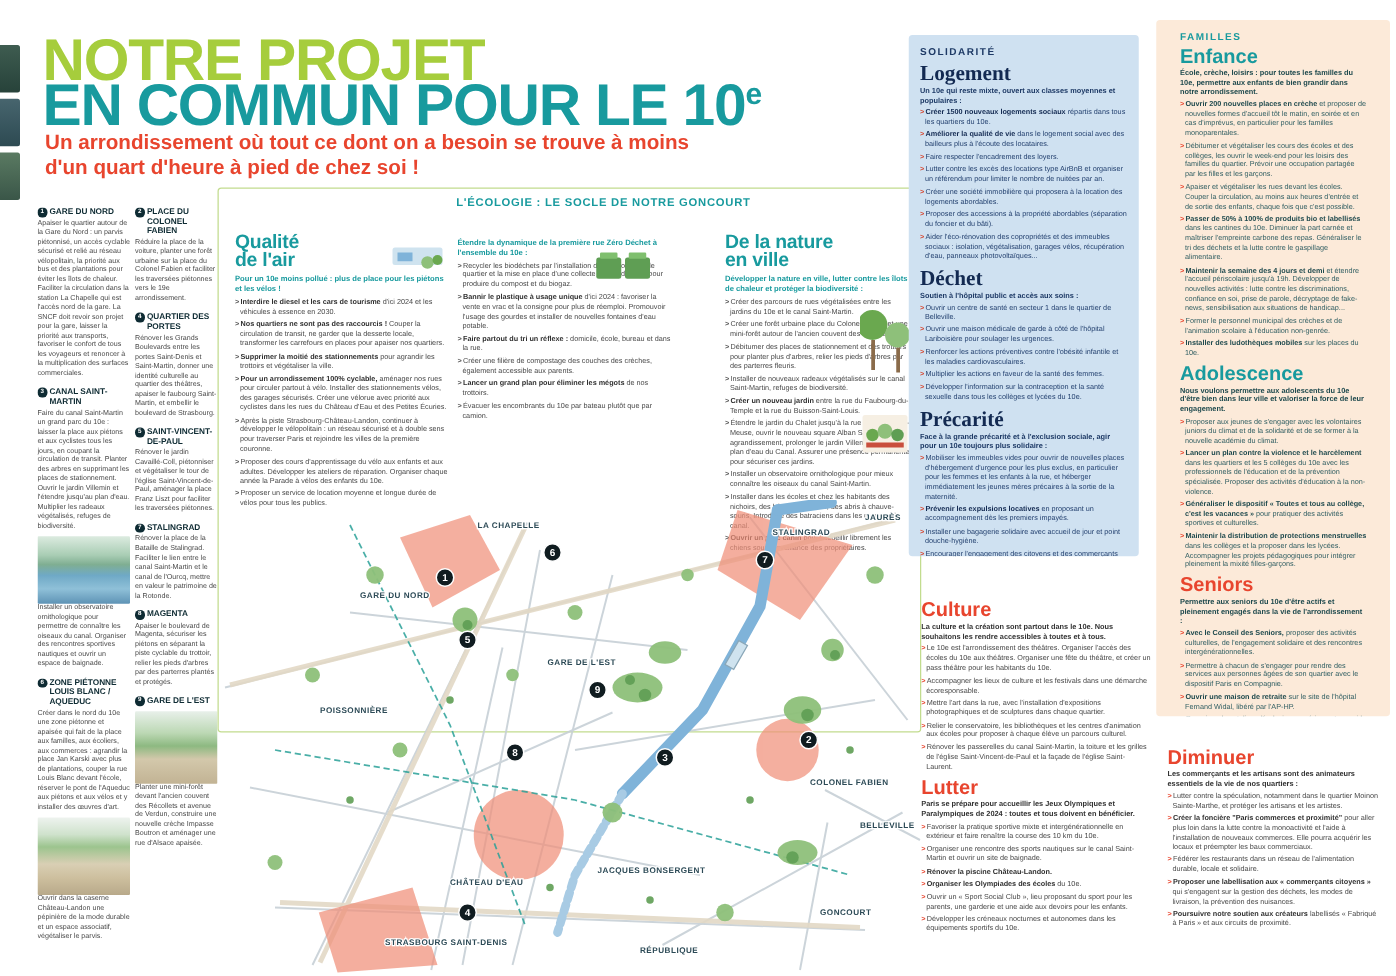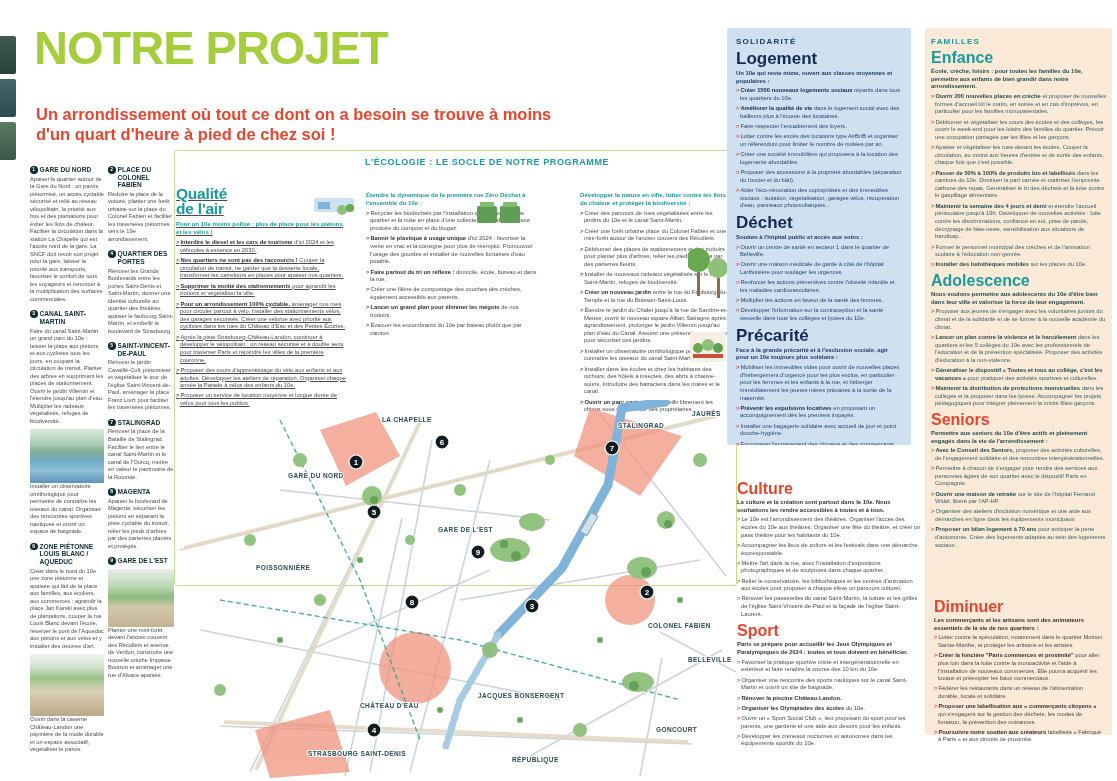--- a/index.html
+++ b/index.html
@@ -30,46 +30,46 @@
      linear-gradient(180deg,#dcebe0 0%,#a9cdb4 28%,#7fae92 42%,#6fa9c6 58%,#8fc0d8 78%,#5e93b5 100%);}
   .photo.street{height:62px;background:
      linear-gradient(180deg,#eef3ef 0%,#cfe2cc 22%,#9cc48e 38%,#d9cfb4 60%,#cdbf9e 78%,#b8a98a 100%);}
   .photo.street2{height:58px;background:
      linear-gradient(180deg,#e8f0ea 0%,#bcd8b4 30%,#8db981 48%,#d3c8ab 66%,#c2b394 100%);}
   
   .eco-box{position:absolute;left:174px;top:150px;width:561px;height:434px;background:#fff;
            border:1.5px solid #c2dc8e;border-radius:3px;}
   .eco-banner{position:absolute;left:365px;top:157px;font-size:9px;font-weight:800;letter-spacing:.6px;color:#189a9e;}
   .eco-col{position:absolute;overflow:hidden;}
-  .ecoA{left:176px;top:187px;width:170px;height:258px;text-decoration:underline;}
+  .ecoA{left:188px;top:187px;width:170px;height:258px;}
   .ecoB{left:366px;top:187px;width:172px;height:250px;}
   .ecoC{left:580px;top:187px;width:150px;height:312px;}
   .eco-col h2{margin:0;font-size:15.5px;line-height:.95;color:#189a9e;font-weight:800;letter-spacing:-.2px;}
   .eco-intro{margin:4px 0 3px 0;font-size:6.1px;font-weight:700;color:#189a9e;line-height:1.3;}
   .prog-item{font-size:5.8px;line-height:1.32;margin-bottom:2.6px;padding-left:4px;text-indent:-4px;color:#4a4a4a;}
   .prog-item b{color:#303030;}
   .prog-item .arrow{font-weight:800;margin-right:1px;}
   .eco-col .arrow{color:#555;}
   
   .blue-box{position:absolute;left:727px;top:28px;width:184px;height:417px;background:#cfe1f1;border-radius:3px;
             padding:9px 9px;box-sizing:border-box;overflow:hidden;color:#1e3a66;}
   .blue-box .tag{font-size:8px;font-weight:800;letter-spacing:1.2px;color:#1e3a66;}
-  .blue-box h2{margin:3px 0 1px 0;font-size:17px;color:#132a52;font-weight:800;}
+  .blue-box h2{margin:3px 0 1px 0;font-size:17px;color:#132a52;font-weight:800;font-family:Liberation Serif, serif;}
   .sec-intro{font-size:5.9px;font-weight:700;line-height:1.3;margin-bottom:2px;}
   .blue-box .prog-item{color:#274472;}
   .blue-box .prog-item b{color:#132a52;}
   .blue-box .arrow{color:#d6452e;}
   
   .culture-sport{position:absolute;left:737px;top:476px;width:184px;height:330px;overflow:hidden;}
   .red-h2{margin:4px 0 1px 0;font-size:16px;color:#e8452e;font-weight:800;}
   .culture-sport .sec-intro,.commerce .sec-intro{color:#333;}
   .culture-sport .arrow,.commerce .arrow{color:#e8452e;}
   
-  .cream-box{position:absolute;left:925px;top:28px;width:187px;height:707px;background:#fcead9;border-radius:3px;
-             padding:9px 6px;box-sizing:border-box;overflow:hidden;color:#336064;}
+  .cream-box{position:absolute;left:925px;top:16px;width:187px;height:557px;background:#fcead9;border-radius:3px;
+             padding:9px 19px;box-sizing:border-box;overflow:hidden;color:#336064;}
   .cream-box .tag{font-size:8px;font-weight:800;letter-spacing:1.2px;color:#189a9e;}
   .cream-box h2{margin:3px 0 1px 0;font-size:16px;color:#189a9e;font-weight:800;}
   .cream-box h2.red{color:#e8452e;}
   .cream-box .sec-intro{color:#1f4a4e;}
   .cream-box .prog-item{color:#336064;}
   .cream-box .prog-item b{color:#1f4a4e;}
   .cream-box .arrow{color:#e8452e;}
   .commerce{position:absolute;left:925px;top:594px;width:187px;height:185px;overflow:hidden;padding:0 9px;box-sizing:border-box;}
   
   .map-wrap{position:absolute;left:160px;top:400px;width:578px;height:381px;}
@@ -81,20 +81,21 @@
 
 <div class="page">
 
   <div class="edge-thumbs">
     <div class="et1"></div>
     <div class="et2"></div>
     <div class="et3"></div>
   </div>
 
   <div class="title1">NOTRE PROJET</div>
+  <div class="title2"><span>EN COMMUN POUR LE 10</span><sup>e</sup></div>
   <div class="subtitle">
     <div>Un arrondissement où tout ce dont on a besoin se trouve à moins</div>
     <div>d'un quart d'heure à pied de chez soi !</div>
   </div>
 
   <div class="col col1">
     <div class="dist">
       <h3>
           <span class="num">1</span>
           <span>GARE DU NORD</span>
@@ -161,21 +162,21 @@
       <h3>
           <span class="num">9</span>
           <span>GARE DE L'EST</span>
         </h3>
       <div class="photo street2"></div>
       <p class="caption">Planter une mini-forêt devant l'ancien couvent des Récollets et avenue de Verdun, construire une nouvelle crèche Impasse Boutron et aménager une rue d'Alsace apaisée.</p>
     </div>
   </div>
 
   <div class="eco-box"></div>
-  <div class="eco-banner">L'ÉCOLOGIE : LE SOCLE DE NOTRE PROGRAMME</div>
+  <div class="eco-banner">L'ÉCOLOGIE : LE SOCLE DE NOTRE GONCOURT</div>
 
   <div class="eco-col ecoA">
     <h2><span>Qualité</span><br><span>de l'air</span></h2>
     <div class="eco-intro">Pour un 10e moins pollué : plus de place pour les piétons et les vélos !</div>
     <div>
         <div class="prog-item"><span class="arrow">&gt;</span><b>Interdire le diesel et les cars de tourisme </b>d'ici 2024 et les véhicules à essence en 2030.</div>
         <div class="prog-item"><span class="arrow">&gt;</span><b>Nos quartiers ne sont pas des raccourcis ! </b>Couper la circulation de transit, ne garder que la desserte locale, transformer les carrefours en places pour apaiser nos quartiers.</div>
         <div class="prog-item"><span class="arrow">&gt;</span><b>Supprimer la moitié des stationnements </b>pour agrandir les trottoirs et végétaliser la ville.</div>
         <div class="prog-item"><span class="arrow">&gt;</span><b>Pour un arrondissement 100% cyclable, </b>aménager nos rues pour circuler partout à vélo. Installer des stationnements vélos, des garages sécurisés. Créer une vélorue avec priorité aux cyclistes dans les rues du Château d'Eau et des Petites Écuries.</div>
         <div class="prog-item"><span class="arrow">&gt;</span>Après la piste Strasbourg-Château-Landon, continuer à développer le vélopolitain : un réseau sécurisé et à double sens pour traverser Paris et rejoindre les villes de la première couronne.</div>
@@ -188,20 +189,21 @@
     <div>
         <div class="prog-item"><span class="arrow">&gt;</span>Recycler les biodéchets par l'installation de composteurs de quartier et la mise en place d'une collecte des biodéchets pour produire du compost et du biogaz.</div>
         <div class="prog-item"><span class="arrow">&gt;</span><b>Bannir le plastique à usage unique </b>d'ici 2024 : favoriser la vente en vrac et la consigne pour plus de réemploi. Promouvoir l'usage des gourdes et installer de nouvelles fontaines d'eau potable.</div>
         <div class="prog-item"><span class="arrow">&gt;</span><b>Faire partout du tri un réflexe : </b>domicile, école, bureau et dans la rue.</div>
         <div class="prog-item"><span class="arrow">&gt;</span>Créer une filière de compostage des couches des crèches, également accessible aux parents.</div>
         <div class="prog-item"><span class="arrow">&gt;</span><b>Lancer un grand plan pour éliminer les mégots </b>de nos trottoirs.</div>
         <div class="prog-item"><span class="arrow">&gt;</span>Évacuer les encombrants du 10e par bateau plutôt que par camion.</div>
       </div>
   </div>
   <div class="eco-col ecoC">
+    <h2><span>De la nature</span><br><span>en ville</span></h2>
     <div class="eco-intro">Développer la nature en ville, lutter contre les îlots de chaleur et protéger la biodiversité :</div>
     <div>
         <div class="prog-item"><span class="arrow">&gt;</span>Créer des parcours de rues végétalisées entre les jardins du 10e et le canal Saint-Martin.</div>
         <div class="prog-item"><span class="arrow">&gt;</span>Créer une forêt urbaine place du Colonel Fabien et une mini-forêt autour de l'ancien couvent des Récollets.</div>
         <div class="prog-item"><span class="arrow">&gt;</span>Débitumer des places de stationnement et des trottoirs pour planter plus d'arbres, relier les pieds d'arbres par des parterres fleuris.</div>
         <div class="prog-item"><span class="arrow">&gt;</span>Installer de nouveaux radeaux végétalisés sur le canal Saint-Martin, refuges de biodiversité.</div>
         <div class="prog-item"><span class="arrow">&gt;</span><b>Créer un nouveau jardin </b>entre la rue du Faubourg-du-Temple et la rue du Buisson-Saint-Louis.</div>
         <div class="prog-item"><span class="arrow">&gt;</span>Étendre le jardin du Chalet jusqu'à la rue de Sambre-et-Meuse, ouvrir le nouveau square Alban Satragne après agrandissement, prolonger le jardin Villemin jusqu'au plan d'eau du Canal. Assurer une présence permanente pour sécuriser ces jardins.</div>
         <div class="prog-item"><span class="arrow">&gt;</span>Installer un observatoire ornithologique pour mieux connaître les oiseaux du canal Saint-Martin.</div>
         <div class="prog-item"><span class="arrow">&gt;</span>Installer dans les écoles et chez les habitants des nichoirs, des hôtels à insectes, des abris à chauve-souris. Introduire des batraciens dans les mares et le canal.</div>
@@ -394,21 +396,21 @@
   <div class="culture-sport">
     <h2 class="red-h2">Culture</h2>
     <div class="sec-intro">La culture et la création sont partout dans le 10e. Nous souhaitons les rendre accessibles à toutes et à tous.</div>
     <div>
         <div class="prog-item"><span class="arrow">&gt;</span>Le 10e est l'arrondissement des théâtres. Organiser l'accès des écoles du 10e aux théâtres. Organiser une fête du théâtre, et créer un pass théâtre pour les habitants du 10e.</div>
         <div class="prog-item"><span class="arrow">&gt;</span>Accompagner les lieux de culture et les festivals dans une démarche écoresponsable.</div>
         <div class="prog-item"><span class="arrow">&gt;</span>Mettre l'art dans la rue, avec l'installation d'expositions photographiques et de sculptures dans chaque quartier.</div>
         <div class="prog-item"><span class="arrow">&gt;</span>Relier le conservatoire, les bibliothèques et les centres d'animation aux écoles pour proposer à chaque élève un parcours culturel.</div>
         <div class="prog-item"><span class="arrow">&gt;</span>Rénover les passerelles du canal Saint-Martin, la toiture et les grilles de l'église Saint-Vincent-de-Paul et la façade de l'église Saint-Laurent.</div>
       </div>
-    <h2 class="red-h2">Sport</h2>
+    <h2 class="red-h2">Lutter</h2>
     <div class="sec-intro">Paris se prépare pour accueillir les Jeux Olympiques et Paralympiques de 2024 : toutes et tous doivent en bénéficier.</div>
     <div>
         <div class="prog-item"><span class="arrow">&gt;</span>Favoriser la pratique sportive mixte et intergénérationnelle en extérieur et faire renaître la course des 10 km du 10e.</div>
         <div class="prog-item"><span class="arrow">&gt;</span>Organiser une rencontre des sports nautiques sur le canal Saint-Martin et ouvrir un site de baignade.</div>
         <div class="prog-item"><span class="arrow">&gt;</span><b>Rénover la piscine Château-Landon.</b></div>
         <div class="prog-item"><span class="arrow">&gt;</span><b>Organiser les Olympiades des écoles </b>du 10e.</div>
         <div class="prog-item"><span class="arrow">&gt;</span>Ouvrir un « Sport Social Club », lieu proposant du sport pour les parents, une garderie et une aide aux devoirs pour les enfants.</div>
         <div class="prog-item"><span class="arrow">&gt;</span>Développer les créneaux nocturnes et autonomes dans les équipements sportifs du 10e.</div>
       </div>
   </div>

